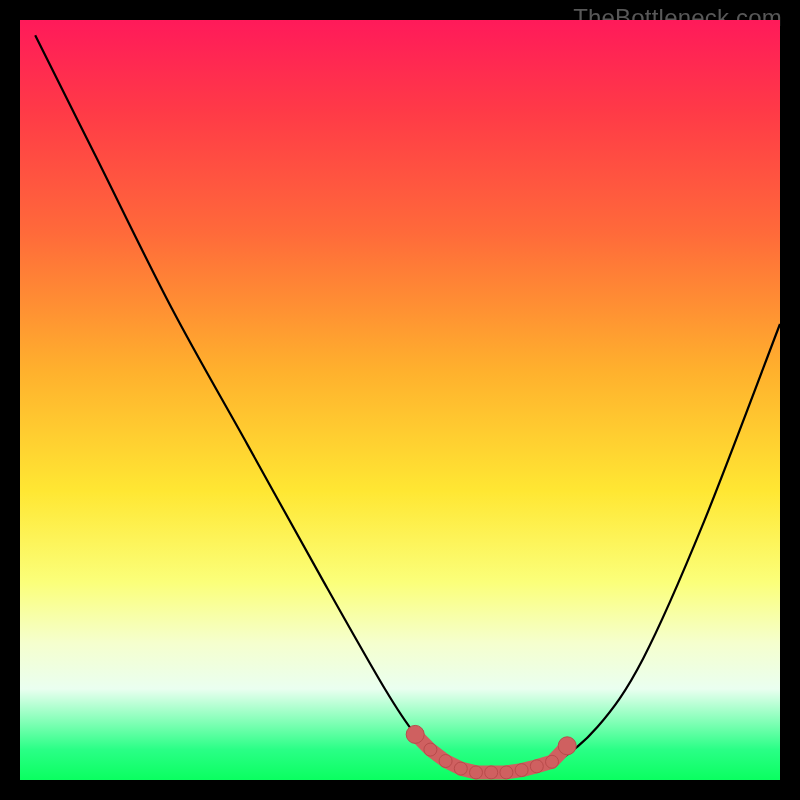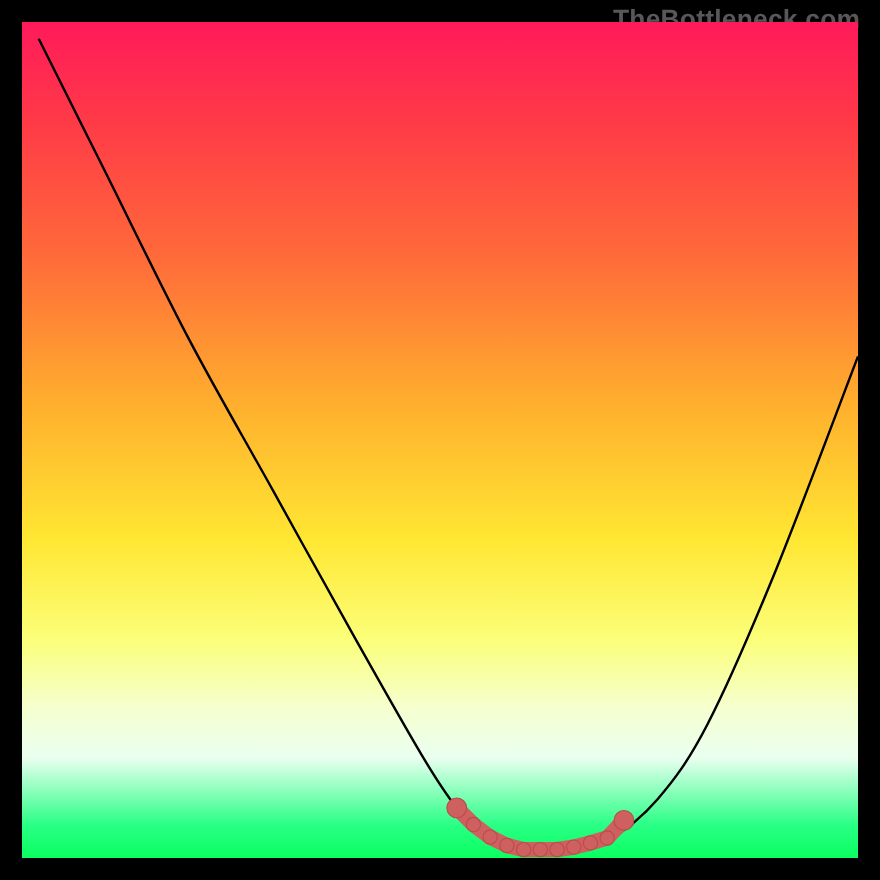--- a/index.html
+++ b/index.html
@@ -36,21 +36,21 @@
       #2aff86 96%,
       #0aff60 100%
     );
   }
   .watermark {
     position: absolute;
     top: 4px;
     right: 18px;
     color: #585858;
     font-size: 24px;
-    font-weight: 700;
+    font-weight: 400;
     letter-spacing: 0.2px;
     user-select: none;
   }
   svg.curve {
     position: absolute;
     left: 0;
     top: 0;
     width: 760px;
     height: 760px;
     overflow: visible;

